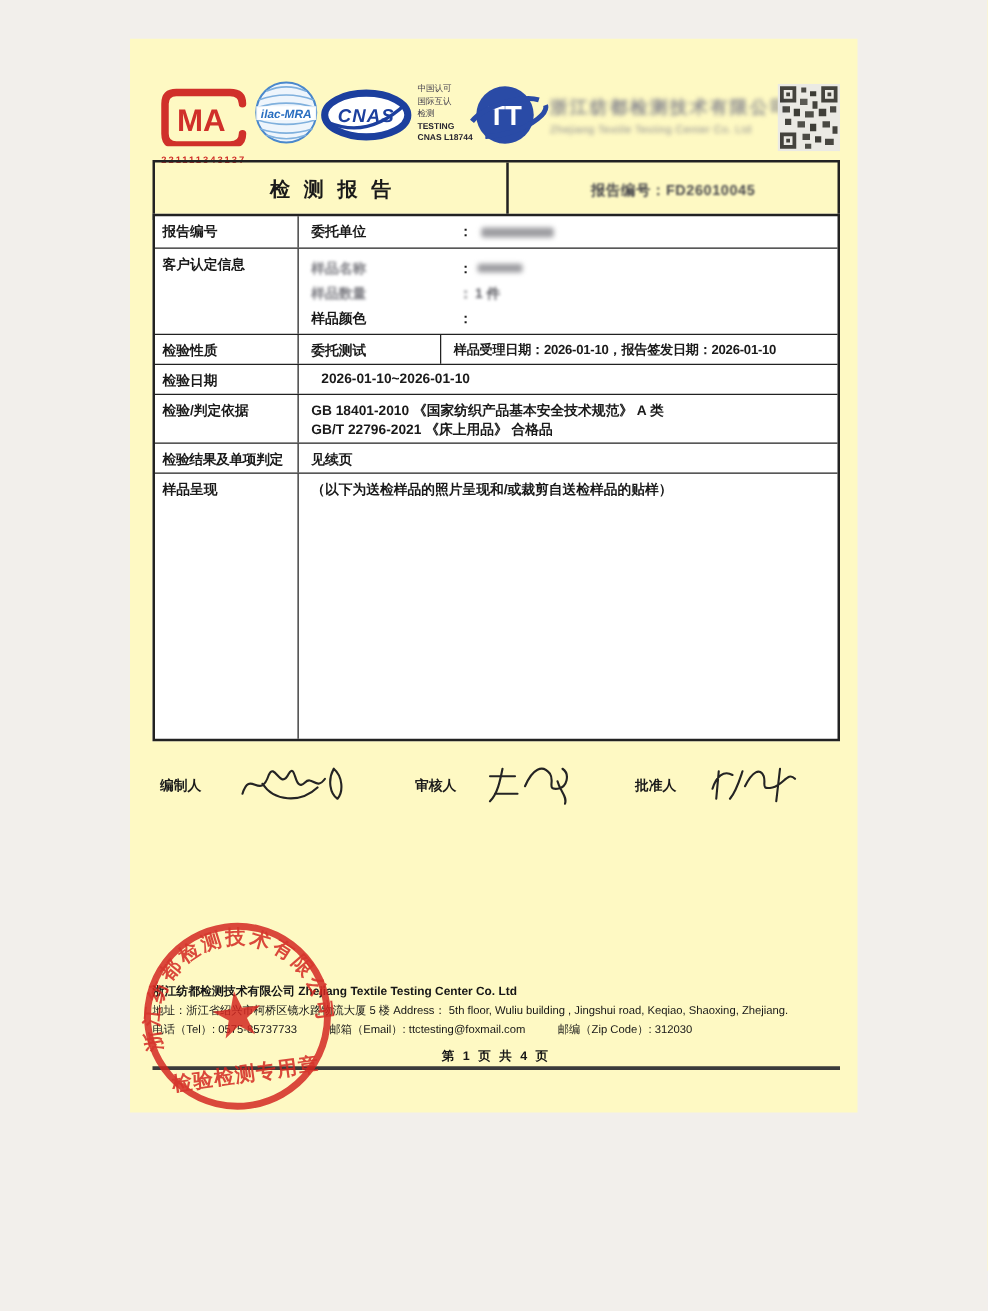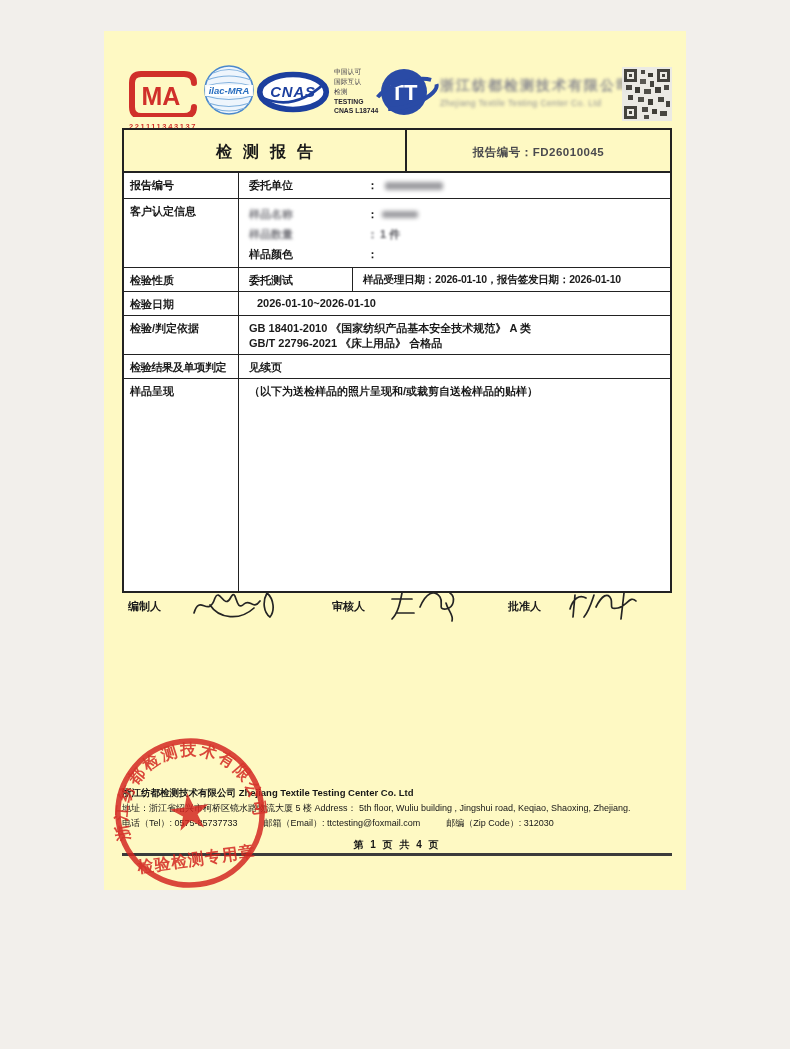--- a/index.html
+++ b/index.html
@@ -38,21 +38,21 @@
   .fld { display:inline-block; width:118px; }
   .fline { height:20px; display:flex; align-items:center; }
   .smudge { display:inline-block; background:#9d9da1; filter:blur(2.2px); border-radius:2px; vertical-align:middle; }
   .blurtxt { filter:blur(1.4px); color:#7e7e84; }
   .blurtxt2 { filter:blur(1.1px); color:#5d5d63; }
   .h-r1 { min-height:25px; } .h-r2 { min-height:62px; } .h-r3 { min-height:23px; }
   .h-r4 { min-height:22px; } .h-r5 { min-height:34px; } .h-r6 { min-height:22px; } .h-r7 { min-height:213px; }
   .dates { font-size:10.5px; letter-spacing:-.2px; }
 
   
-  .sig-band { left:18px; top:554px; width:550px; height:44px; }
+  .sig-band { left:18px; top:576px; width:550px; height:44px; }
   .sig-label { position:absolute; top:14px; font-size:11px; font-weight:bold; }
   .sig-svg { position:absolute; top:0; }
   .sig-svg path { stroke:#242424; stroke-width:1.7; fill:none; stroke-linecap:round; stroke-linejoin:round; }
 
   
   .foot { left:18px; width:550px; font-size:9px; color:#161616; }
   .f1 { top:756px; font-weight:bold; font-size:9.5px; }
   .f2 { top:771px; }
   .f3 { top:786px; display:flex; gap:26px; }
   .fpage { top:807px; text-align:center; font-weight:bold; font-size:10px; letter-spacing:2px; }

